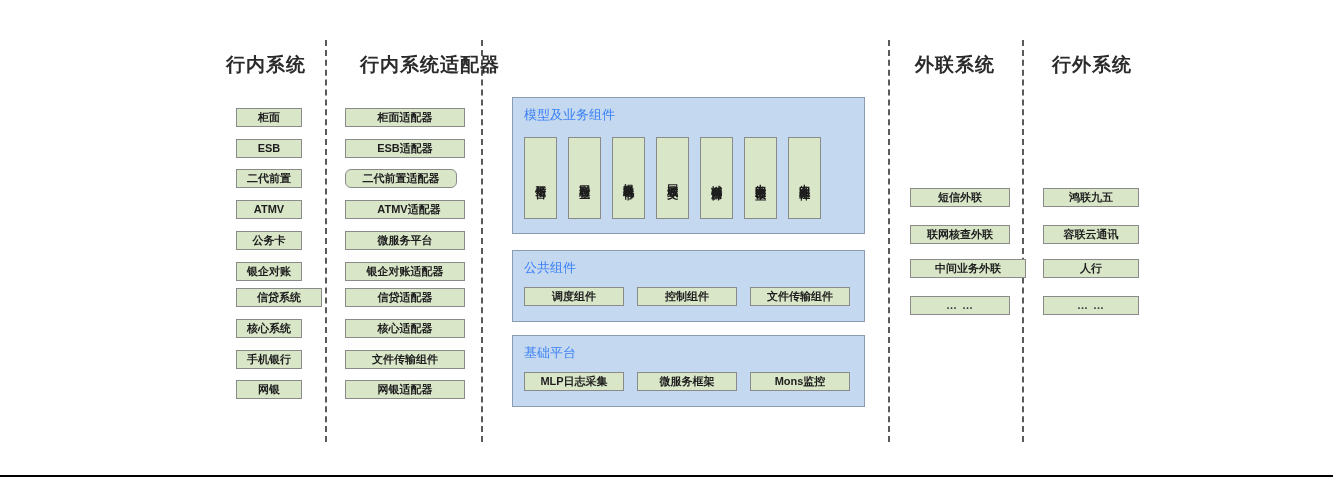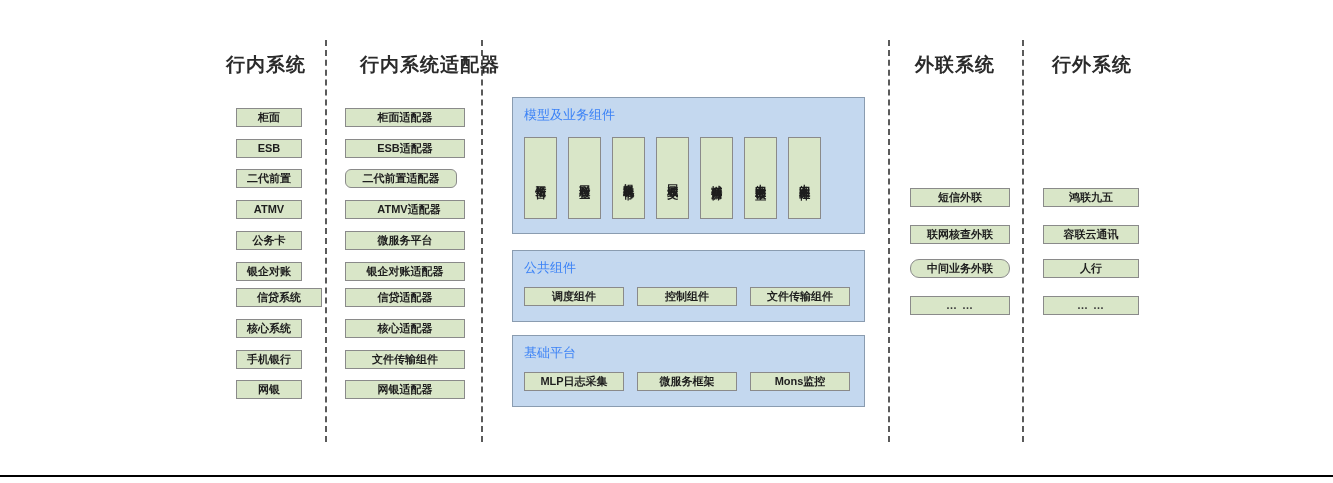--- a/index.html
+++ b/index.html
@@ -154,21 +154,21 @@
   <div class="panel-title" style="left:524px; top:344px;">基础平台</div>
 
   <div class="node" style="left:524px; top:372px; width:100px; height:19px;">MLP日志采集</div>
   <div class="node" style="left:637px; top:372px; width:100px; height:19px;font-family:Liberation Serif, serif;">微服务框架</div>
   <div class="node" style="left:750px; top:372px; width:100px; height:19px;">Mons监控</div>
 
   <div class="col-title" style="left:895px; top:52px; width:120px;">外联系统</div>
 
   <div class="node" style="left:910px; top:188px; width:100px; height:19px;">短信外联</div>
   <div class="node" style="left:910px; top:225px; width:100px; height:19px;">联网核查外联</div>
-  <div class="node" style="left:910px; top:259px; width:100px; height:19px;border-radius:9px;">中间业务外联</div>
+  <div class="node" style="left:910px; top:259px; width:116px; height:19px;">中间业务外联</div>
   <div class="node dots" style="left:910px; top:296px; width:100px; height:19px;">… …</div>
 
   <div class="col-title" style="left:1032px; top:52px; width:120px;">行外系统</div>
 
   <div class="node" style="left:1043px; top:188px; width:96px; height:19px;">鸿联九五</div>
   <div class="node" style="left:1043px; top:225px; width:96px; height:19px;">容联云通讯</div>
   <div class="node" style="left:1043px; top:259px; width:96px; height:19px;">人行</div>
   <div class="node dots" style="left:1043px; top:296px; width:96px; height:19px;">… …</div>
 
   <div id="bottom-rule"></div>

